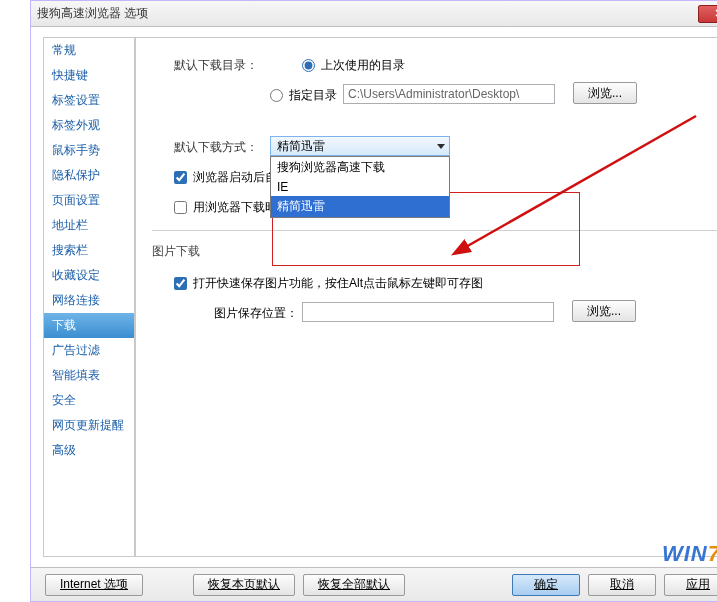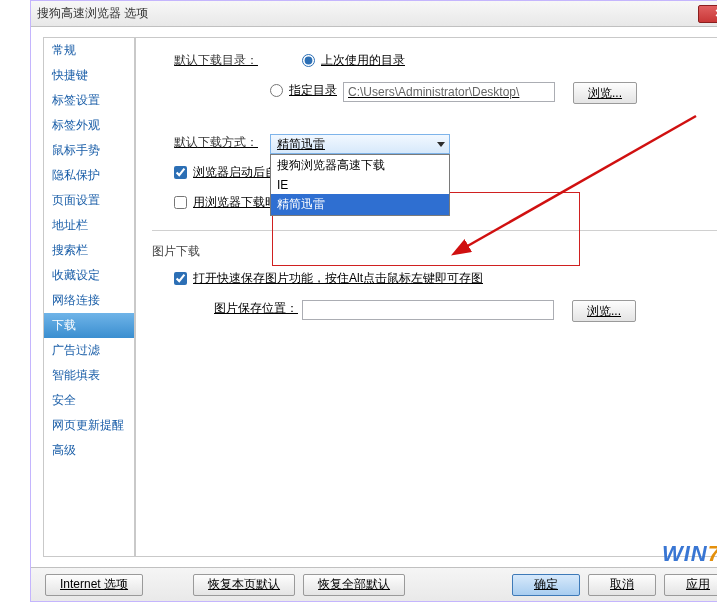--- a/index.html
+++ b/index.html
@@ -7,21 +7,21 @@
 .window { width: 717px; height: 602px; border: 1px solid #c4b5fd; position: relative; background: #fff; margin-left: 30px; }
 .titlebar { height: 26px; background: linear-gradient(#f7f7f7,#e8e8e8); border-bottom: 1px solid #c0c0c0; display: flex; align-items: center; padding: 0 6px; justify-content: space-between; }
 .titlebar .title { font-size: 12px; color: #333; }
 .close-btn { width: 42px; height: 18px; background: linear-gradient(#e06060,#c83838); border: 1px solid #8a1f1f; border-radius: 2px; display:flex; align-items:center; justify-content:center; color:#fff; font-weight:bold; font-size:11px; cursor:pointer;}
 .body { display:flex; height: 530px; padding: 10px 12px 0 12px; }
 .sidebar { width: 92px; border: 1px solid #c9c9c9; background:#fff; overflow:hidden; }
 .sidebar .item { padding: 4px 8px; color:#1a5ea8; font-size:12px; cursor:pointer; white-space:nowrap;}
 .sidebar .item.selected { background: linear-gradient(#6fb4e8,#3a8ed0); color:#fff; }
 .main { flex:1; border:1px solid #c9c9c9; background:#fff; padding: 14px 16px; position:relative;}
 .group-title { font-size:12px; color:#444; margin-bottom:10px;}
-.row { display:flex; align-items:flex-start; margin-bottom:8px; min-height:22px;text-decoration:underline;}
+.row { display:flex; align-items:flex-end; margin-bottom:8px; min-height:22px;}
 .indent { margin-left: 22px;}
 .label-col { width:96px; color:#333;}
 .radio,.chk { margin-right:6px; accent-color:#2c6fb5;}
 .txt-input { height:20px; border:1px solid #abadb3; padding:0 4px; font-size:12px; color:#666;}
 .btn { height:22px; padding:0 14px; border:1px solid #9a9a9a; background:linear-gradient(#fdfdfd,#e4e4e4); border-radius:2px; font-size:12px; cursor:pointer; white-space:nowrap;}
 .btn.primary { border-color:#3e7ab8; background:linear-gradient(#d7e9fb,#a8cdf0);}
 .combo { width:180px; height:20px; border:1px solid #7eb4ea; background:linear-gradient(#f2f8ff,#d7e9fb); display:flex; align-items:center; justify-content:space-between; padding:0 4px 0 6px; position:relative; cursor:pointer;}
 .combo .arrow { width:0;height:0;border-left:4px solid transparent;border-right:4px solid transparent;border-top:5px solid #2c2c2c;}
 .dropdown { position:absolute; left:-1px; top:19px; width:180px; border:1px solid #7a7a7a; background:#fff; z-index:10;}
 .dropdown .opt { padding:2px 6px; font-size:12px; cursor:pointer;}

